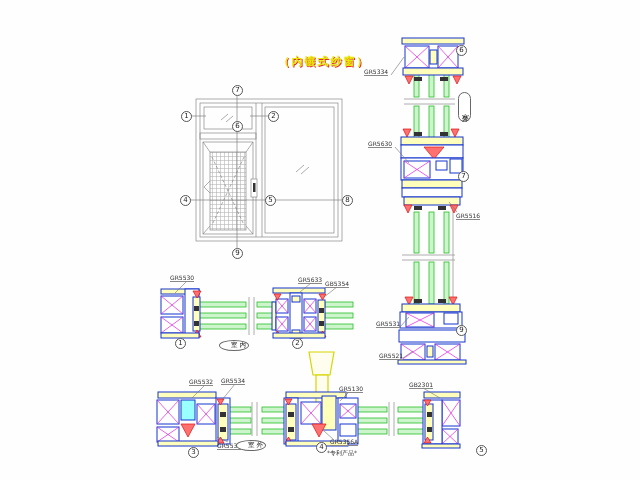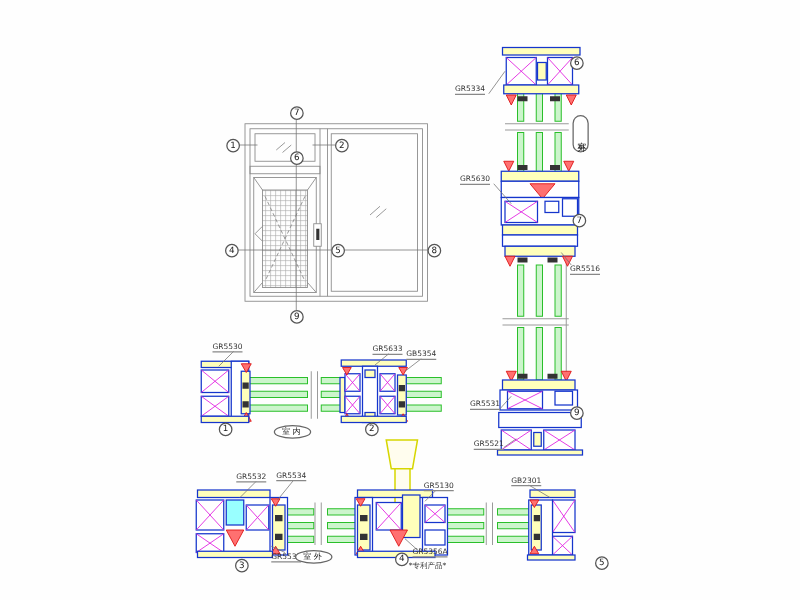--- a/index.html
+++ b/index.html
@@ -28,21 +28,21 @@
   .title2{position:absolute;left:238px;top:54px;width:172px;text-align:center;
           font-size:11px;font-weight:bold;color:#e8e800;letter-spacing:2px;
           text-shadow:1px 1px 0 #e03030;white-space:nowrap;}
   .lbl{position:absolute;font-size:6px;line-height:7px;color:#333;
        border-bottom:1px solid #888;white-space:nowrap;}
   .plain{position:absolute;font-size:6px;line-height:7px;color:#333;white-space:nowrap;}
   .co{position:absolute;width:11px;height:11px;border:1px solid #555;border-radius:50%;
       background:#fff;font-size:7px;line-height:9px;text-align:center;color:#222;
       box-sizing:border-box;}
   .oval{position:absolute;border:1px solid #666;border-radius:50%;background:#fff;
-        font-size:6.5px;line-height:8px;text-align:center;color:#222;
+        font-size:6.5px;line-height:8px;text-align:right;color:#222;
         box-sizing:border-box;letter-spacing:2px;}
   .pillv{position:absolute;width:13px;height:30px;border:1px solid #666;border-radius:7px;
          background:#fff;writing-mode:vertical-rl;text-orientation:upright;
          font-size:7px;letter-spacing:1px;color:#222;box-sizing:border-box;
          padding-top:3px;text-align:center;}
 </style>
 </head>
 <body>
 
 <div class="canvas">
@@ -294,20 +294,21 @@
     <path d="M337 287L324 297"></path>
     <path d="M205 385L192 398"></path>
     <path d="M235 384L222 400"></path>
     <path d="M228 442L217 437"></path>
     <path d="M349 392L340 401"></path>
     <path d="M334 440L324 431"></path>
     <path d="M423 388L440 398"></path>
   </g>
 </svg>
 
+<div class="title2">（内镶式纱窗）</div>
 
 <div class="co" style="left:232px;top:85px">7</div>
 <div class="co" style="left:181px;top:111px">1</div>
 <div class="co" style="left:268px;top:111px">2</div>
 <div class="co" style="left:232px;top:121px">6</div>
 <div class="co" style="left:180px;top:195px">4</div>
 <div class="co" style="left:265px;top:195px">5</div>
 <div class="co" style="left:342px;top:195px">8</div>
 <div class="co" style="left:232px;top:248px">9</div>
 

